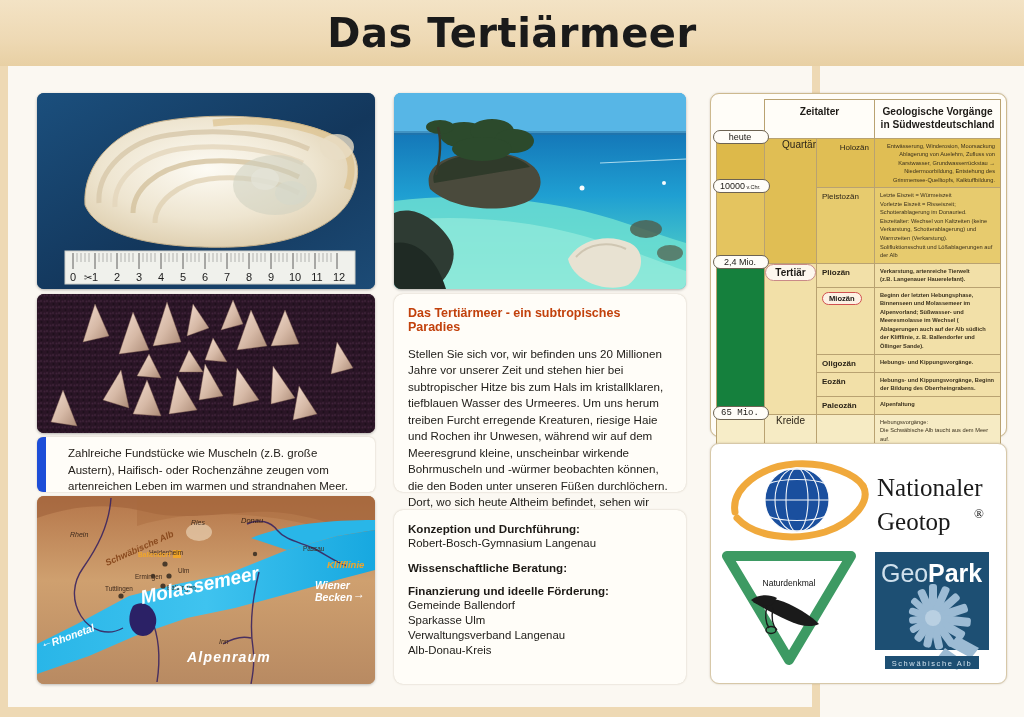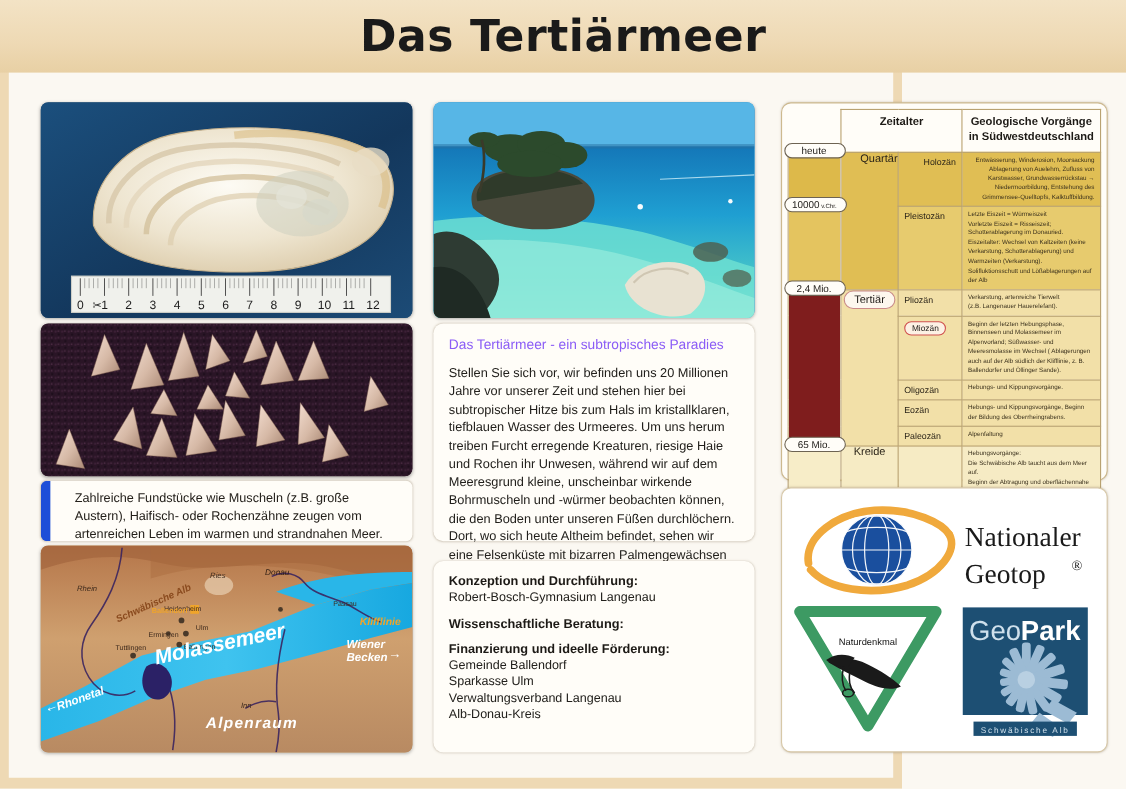--- a/index.html
+++ b/index.html
@@ -73,21 +73,21 @@
     position: absolute; left: 386px; top: 90px; width: 292px; height: 196px;
     border-radius: 7px; overflow: hidden;
     background: #1f8fd0;
     box-shadow: 0 1px 3px rgba(0,0,0,.3);
   }
   #intro-panel {
     left: 386px; top: 291px; width: 292px; height: 198px;
     padding: 12px 14px;
   }
   #intro-panel h2 {
-    font-size: 12.5px; font-weight: normal; color: #8b5cf6; margin-bottom: 12px;
+    font-size: 12.5px; font-weight: bold; color: #c2410c; margin-bottom: 12px;
   }
   #intro-panel p {
     font-size: 11.6px; line-height: 1.42; color: #22201c; margin-bottom: 11px;
     text-align: left;
   }
   #credits-panel {
     left: 386px; top: 507px; width: 292px; height: 174px;
     padding: 12px 14px;
   }
   .cred-block { margin-bottom: 10px; }
@@ -116,28 +116,28 @@
     border:1px solid #b9a271;
   }
   .no-border { border: none !important; background: #fffdf8; }
   .era-cell {
     text-align: center; font-size: 10px; color: #2b2418; vertical-align: middle;
   }
   .epoch-cell { font-size: 8px; color: #2b2418; padding: 4px 5px; }
   .desc-cell  { font-size: 5.7px; color: #3a301c; padding: 3px 5px; line-height: 1.5; }
   .c-quartaer  { background: #e0be54; text-align: right; }
   .c-quartaer2 { background: #e7cb6e; }
-  .c-tertiaer  { background: #f2e0a8; }
+  .c-tertiaer  { background: #f2e0a8; font-weight: bold; }
   .c-kreide    { background: #f6ebc4; }
   .c-jura      { background: #fcf6e2; }
   .c-trias     { background: #fdfaef; }
   .c-age-1     { background: #ddb94a; }
   .c-age-2     { background: #e4c45f; }
-  .c-age-3     { background: #7f1d1d; }
-  .c-age-4     { background: #f7edc8; }
+  .c-age-3     { background: #15803d; }
+  .c-age-4     { background: #f7edc8; font-family: Liberation Mono, monospace; }
   .c-age-5     { background: #fcf7e6; }
   .c-age-6     { background: #fefcf5; }
   .age-cell { position: relative; padding: 0; }
   .age-pill {
     position: absolute; left: -4px; top: -9px;
     background: #fffdf8; border: 1px solid #6d6352;
     border-radius: 10px; padding: 1px 8px 1px 6px;
     font-size: 9px; color: #1d1a16; white-space: nowrap;
     min-width: 56px; text-align: center;
   }

